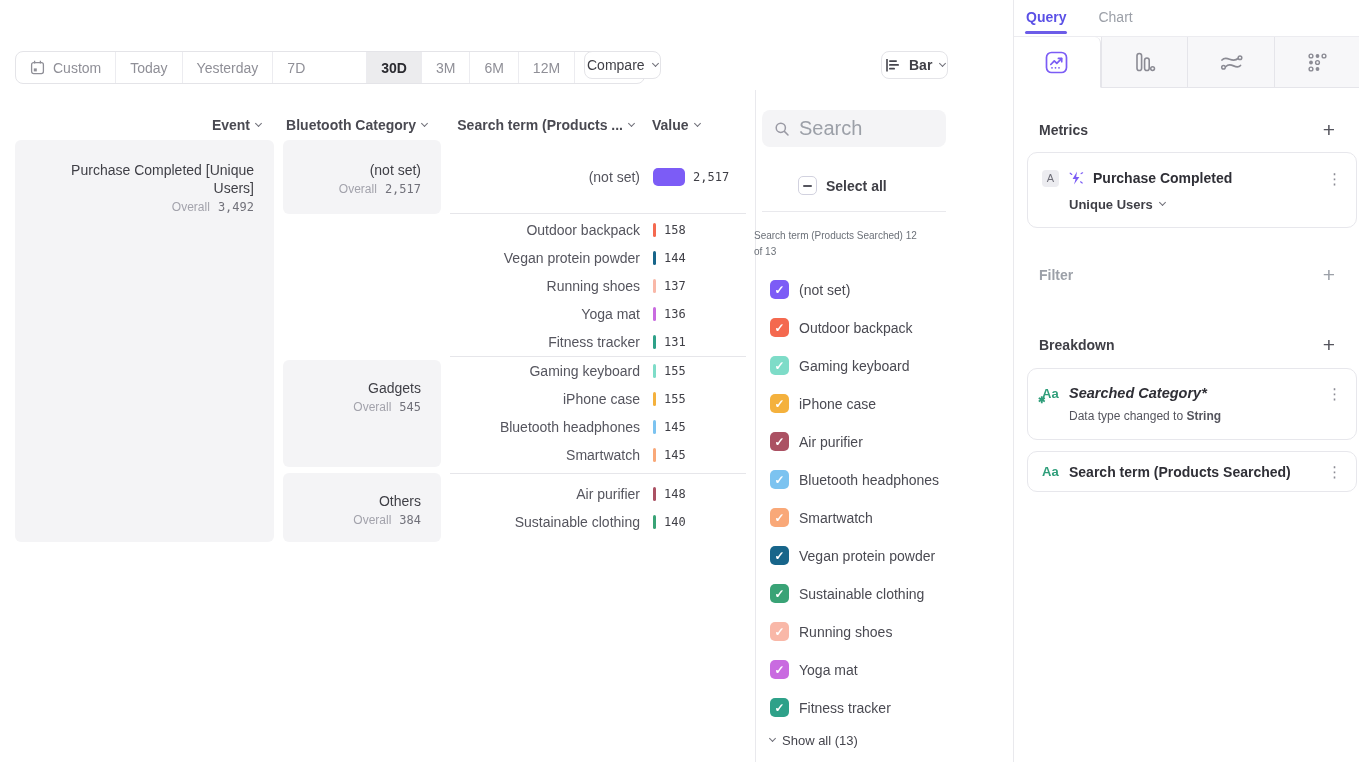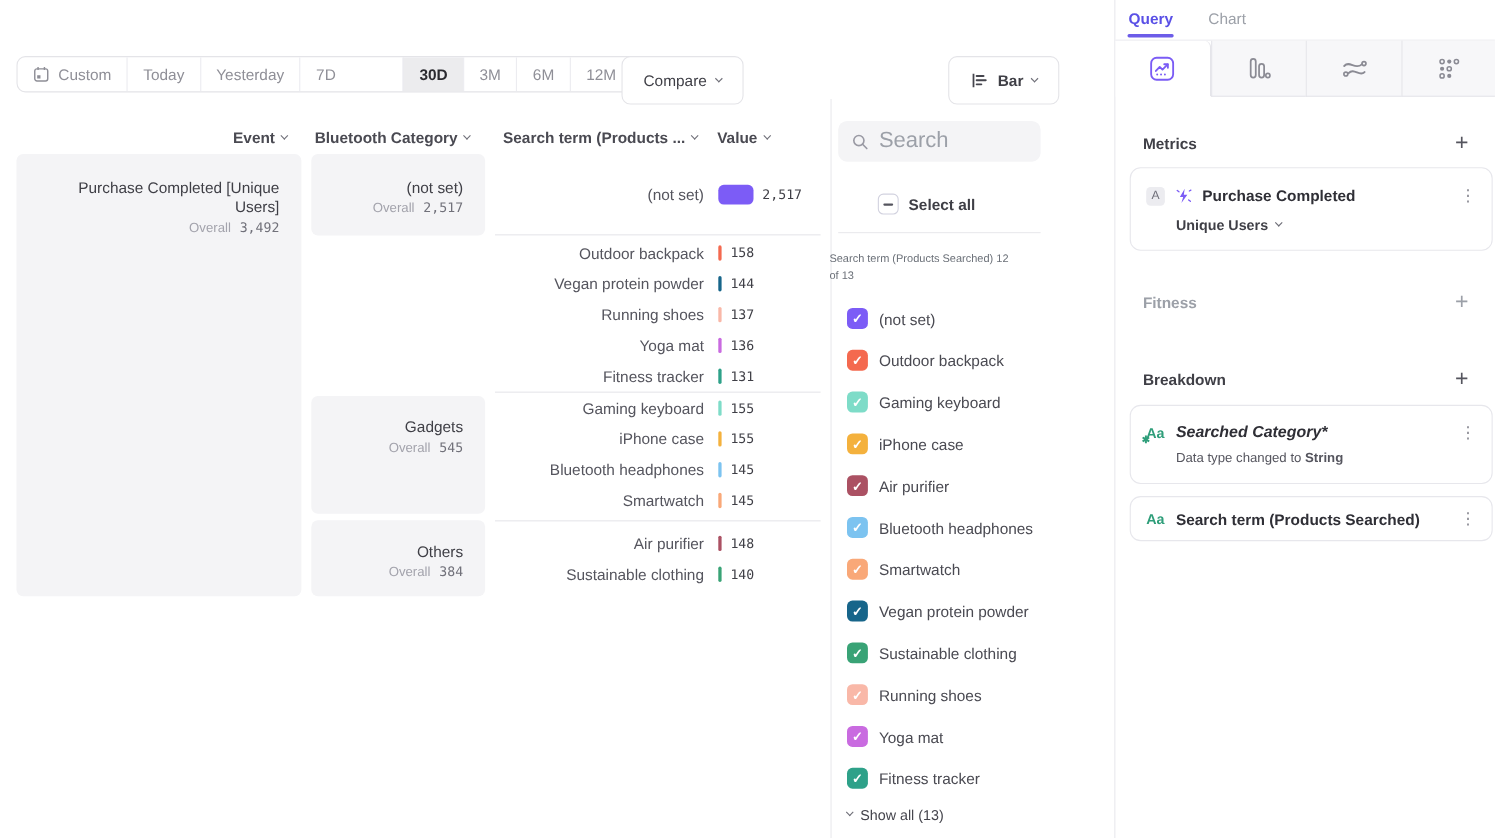--- a/index.html
+++ b/index.html
@@ -6,22 +6,22 @@
   html,body { width:1359px; height:762px; background:#fff; font-family:"Liberation Sans", sans-serif; overflow:hidden; }
   .app { position:relative; width:1359px; height:762px; }
   .mono { font-family:"DejaVu Sans Mono", monospace; }
 
   
   .seg { position:absolute; left:15px; top:51px; height:33px; display:flex; align-items:stretch;
          border:1px solid #e4e4e8; border-radius:8px; background:#fff; overflow:hidden; }
   .seg-item { display:flex; align-items:center; gap:8px; padding:0 14px; font-size:14px; color:#8f8f97; cursor:pointer; border-left:1px solid #ececf0; white-space:nowrap; }
   .seg-item:first-child { border-left:none; }
   .seg-item.active { background:#ececee; color:#2b2b30; font-weight:700;margin-left:47px; }
-  .btn { position:absolute; height:44px; display:flex; align-items:center; gap:8px; padding:0 19px;
-         border:1px solid #e4e4e8; border-radius:8px; background:#fff; font-size:14px; color:#3f3f46; }
+  .btn { position:absolute; height:28px; display:flex; align-items:center; gap:8px; padding:0 2px;
+         border:1px solid #e4e4e8; border-radius:8px; background:#fff; font-size:14px; color:#3f3f46;margin-left:19px; }
   .btn-compare { left:565px; top:51px; font-weight:500; }
   .btn-bar { left:862px; top:51px; font-weight:600; }
   .chev { width:7px; height:7px; border-right:1.6px solid #6f6f78; border-bottom:1.6px solid #6f6f78;
           transform:rotate(45deg); margin-top:-4px; display:inline-block; flex:none; }
   .chev.sm { width:5px; height:5px; }
   .chev.light { border-color:#9a9aa3; }
 
   
   .colhead { position:absolute; top:117px; height:16px; display:flex; align-items:center; justify-content:flex-end; gap:6px;
              font-size:14px; font-weight:600; color:#4a4a52; }
@@ -416,21 +416,21 @@
         <span class="card-title">Purchase Completed</span>
         <span class="dots">⋮</span>
       </div>
       <div class="measure" style="padding-left:41px;">
         <span>Unique Users</span>
         <span class="chev sm"></span>
       </div>
     </div>
 
     <div class="sb-h muted" style="top:264px;">
-      <span class="t">Fitness</span>
+      <span class="t">Filter</span>
       <span class="plus muted">+</span>
     </div>
 
     <div class="sb-h" style="top:334px;">
       <span class="t">Breakdown</span>
       <span class="plus">+</span>
     </div>
 
     <div class="card" style="top:368px; height:72px;">
       <div class="card-row" style="height:40px; padding-top:8px;">

